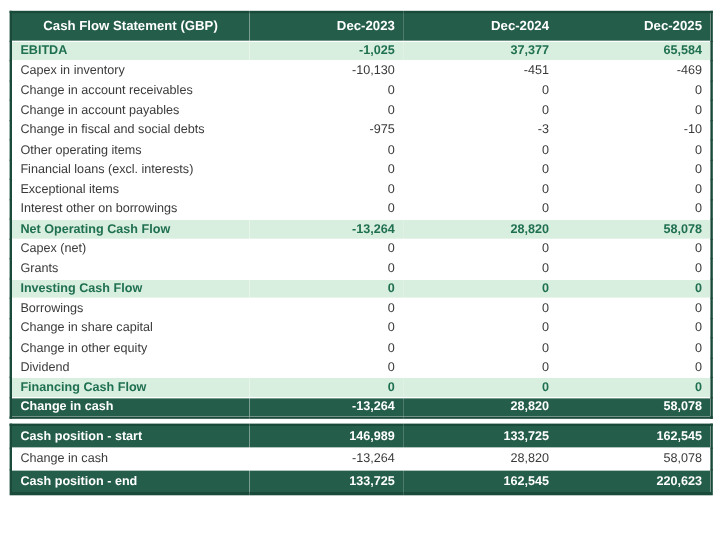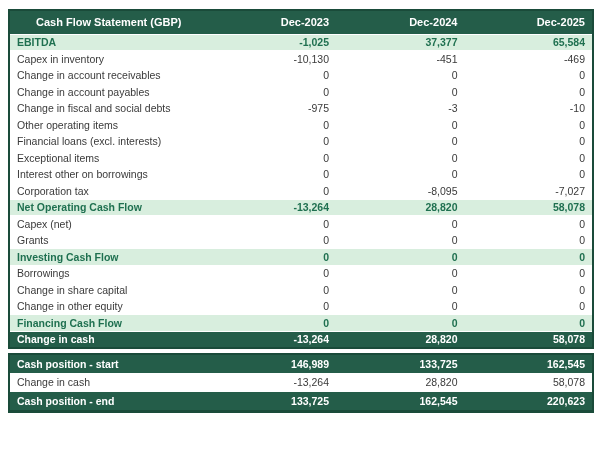--- a/index.html
+++ b/index.html
@@ -128,26 +128,20 @@
           <td class="num">0</td>
           <td class="num">0</td>
           <td class="num">0</td>
         </tr>
         <tr class="normal">
           <td>Interest other on borrowings</td>
           <td class="num">0</td>
           <td class="num">0</td>
           <td class="num">0</td>
         </tr>
-        <tr class="normal">
-          <td>Corporation tax</td>
-          <td class="num">0</td>
-          <td class="num">-8,095</td>
-          <td class="num">-7,027</td>
-        </tr>
         <tr class="subtotal">
           <td>Net Operating Cash Flow</td>
           <td class="num">-13,264</td>
           <td class="num">28,820</td>
           <td class="num">58,078</td>
         </tr>
         <tr class="normal">
           <td>Capex (net)</td>
           <td class="num">0</td>
           <td class="num">0</td>
@@ -172,20 +166,26 @@
           <td class="num">0</td>
         </tr>
         <tr class="normal">
           <td>Change in share capital</td>
           <td class="num">0</td>
           <td class="num">0</td>
           <td class="num">0</td>
         </tr>
         <tr class="normal">
           <td>Change in other equity</td>
+          <td class="num">0</td>
+          <td class="num">0</td>
+          <td class="num">0</td>
+        </tr>
+        <tr class="normal">
+          <td>Dividend</td>
           <td class="num">0</td>
           <td class="num">0</td>
           <td class="num">0</td>
         </tr>
         <tr class="subtotal">
           <td>Financing Cash Flow</td>
           <td class="num">0</td>
           <td class="num">0</td>
           <td class="num">0</td>
         </tr>

